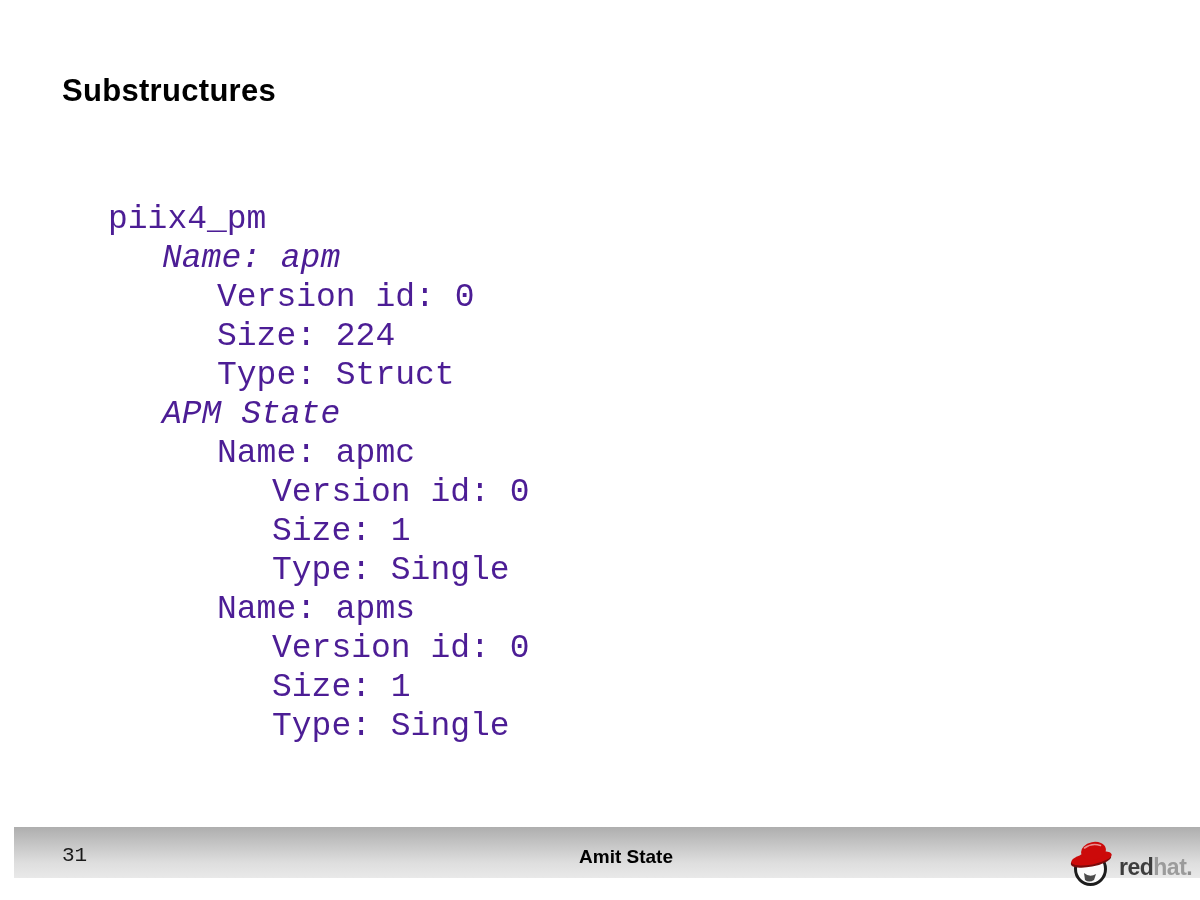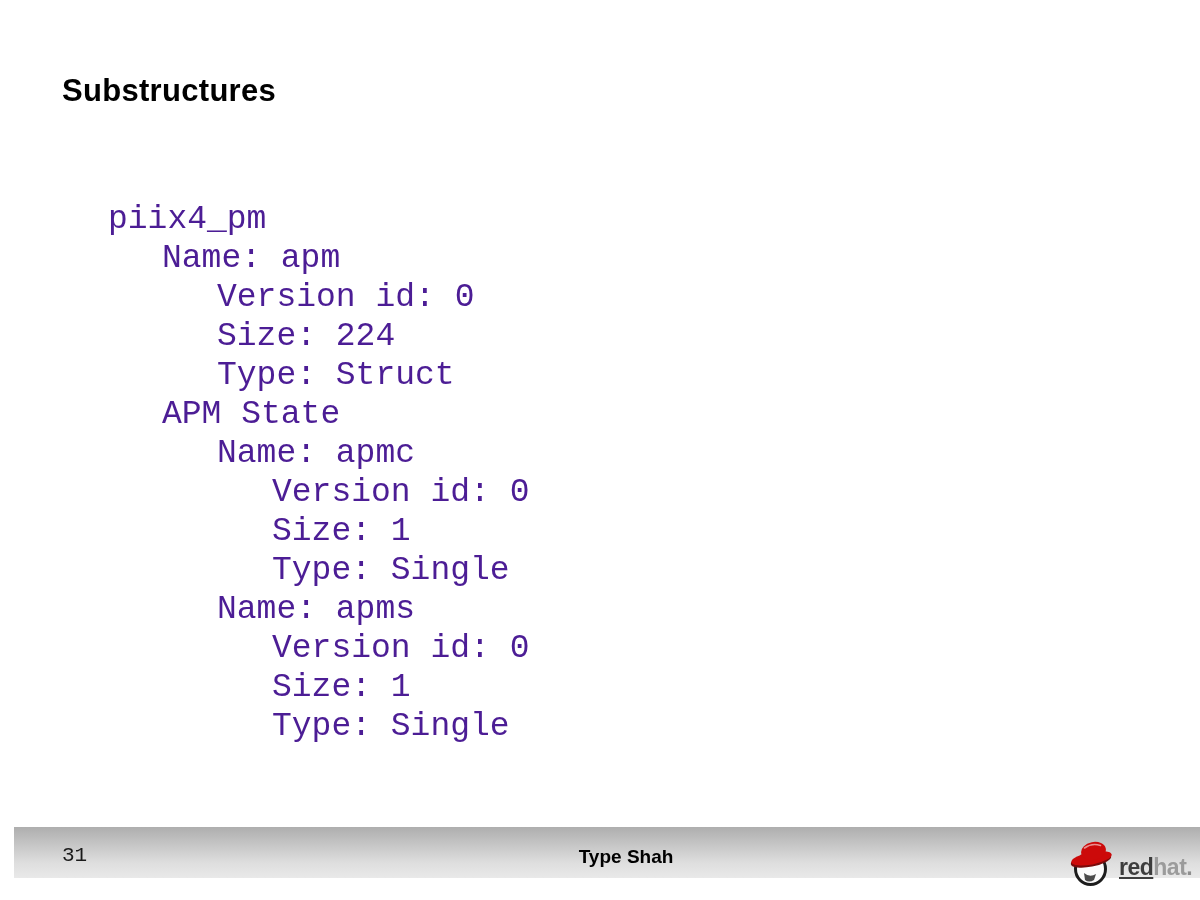--- a/index.html
+++ b/index.html
@@ -27,21 +27,21 @@
     position: absolute;
     left: 108px;
     top: 200px;
     font-family: "Liberation Mono", monospace;
     font-size: 33px;
     line-height: 39px;
     color: #4c1d95;
     white-space: pre;
   }
   .code-line.lvl0 { padding-left: 0; }
-  .code-line.lvl1 { padding-left: 54px; }
+  .code-line.lvl1 { padding-left: 54px; font-style: italic; }
   .code-line.lvl2 { padding-left: 109px; }
   .code-line.lvl3 { padding-left: 164px; }
   .footer {
     position: absolute;
     left: 14px;
     top: 827px;
     width: 1200px;
     height: 51px;
     background: linear-gradient(to bottom, #aeaeae 0%, #c6c6c6 35%, #dedede 70%, #e9e9e9 100%);
   }
@@ -78,38 +78,38 @@
   .logo-text {
     margin-left: 5px;
     font-family: "Liberation Sans", sans-serif;
     font-size: 23px;
     font-weight: bold;
     letter-spacing: -0.5px;
     line-height: 1;
     padding-top: 8px;
     white-space: nowrap;
   }
-  .logo-text .t-red    { color: #3d3d3d; text-decoration: underline; }
+  .logo-text .t-red    { color: #3d3d3d; }
   .logo-text .t-hat    { color: #9b9b9b; }
   .logo-text .t-period { color: #8f8f8f; }
 </style>
 </head>
 <body>
 
 <div class="slide">
 
   <h1 class="slide-title">Substructures</h1>
 
   <div class="code-block"><div class="code-line lvl0">piix4_pm</div><div class="code-line lvl1">Name: apm</div><div class="code-line lvl2">Version id: 0</div><div class="code-line lvl2">Size: 224</div><div class="code-line lvl2">Type: Struct</div><div class="code-line lvl1">APM State</div><div class="code-line lvl2">Name: apmc</div><div class="code-line lvl3">Version id: 0</div><div class="code-line lvl3">Size: 1</div><div class="code-line lvl3">Type: Single</div><div class="code-line lvl2">Name: apms</div><div class="code-line lvl3">Version id: 0</div><div class="code-line lvl3">Size: 1</div><div class="code-line lvl3">Type: Single</div></div>
 
   <div class="footer">
 
     <span class="page-number">31</span>
 
-    <span class="footer-author">Type Shah</span>
+    <span class="footer-author">Amit State</span>
 
     <div class="redhat-logo">
       <svg class="hat-icon-svg" width="44" height="46" viewBox="0 0 44 46">
 
         <ellipse cx="20.5" cy="29" rx="15" ry="15.5" stroke="#1c1c1c" stroke-width="3" fill="#fbfbfb"></ellipse>
 
         <path d="M14 33 q6 5 12 1 l-2 6 q-5 3 -9 0 z" fill="#2a2a2a" opacity="0.85"></path>
 
         <ellipse cx="21" cy="20.3" rx="20.5" ry="6.4" transform="rotate(-11 21 20.3)" fill="#7a0b0b"></ellipse>
 

